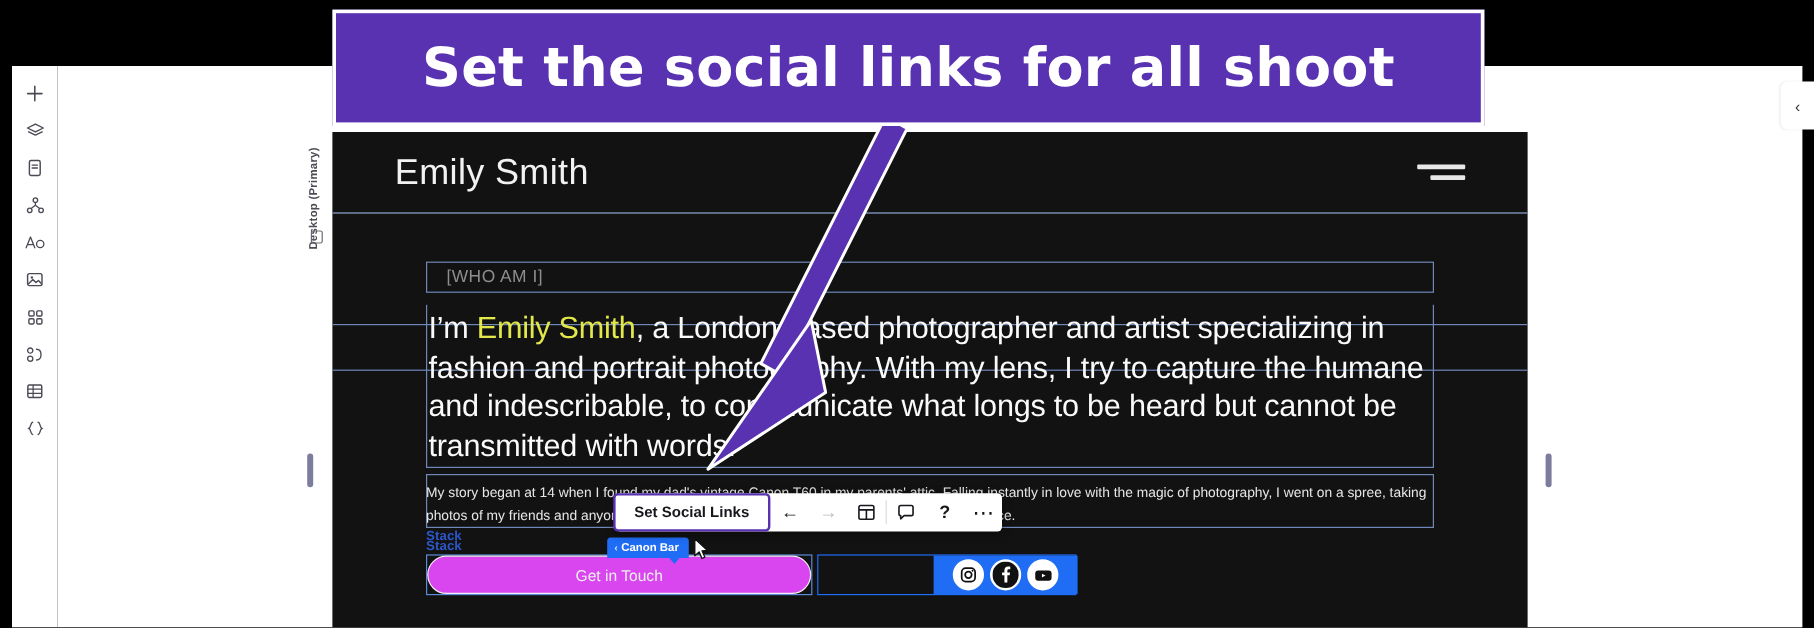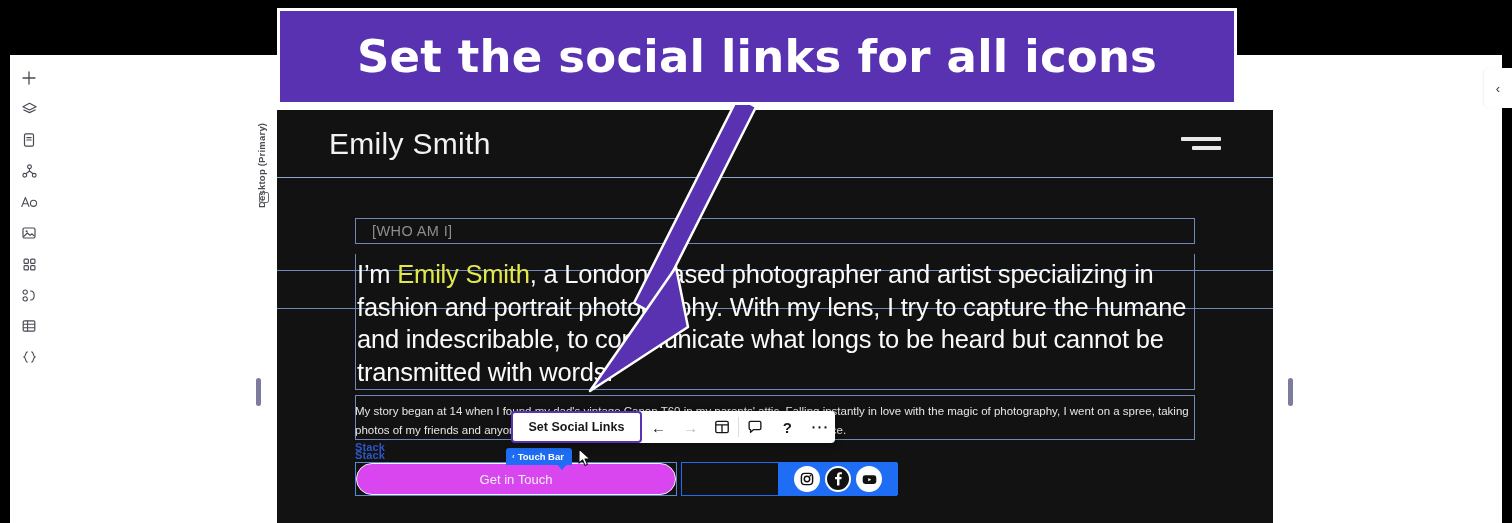--- a/index.html
+++ b/index.html
@@ -326,21 +326,21 @@
               <rect x="2.2" y="5.6" width="17.6" height="11.2" rx="3.2" fill="#111"></rect>
               <path d="M9.4 9.1v4.2l3.9-2.1z" fill="#fff"></path>
             </svg>
         </span>
       </div>
     </div>
   </div>
 
   <div class="social-badge">
     <span class="chev">‹</span>
-    <span>Touch Bar</span>
+    <span>Canon Bar</span>
   </div>
   <div class="badge-tail"></div>
 
   <div class="toolbar">
     <div class="tb-primary">Set Social Links</div>
     <div class="tb-btn">←</div>
     <div class="tb-btn dim">→</div>
     <div class="tb-btn">
       <svg width="16" height="16" viewBox="0 0 18 18">
           <rect x="2" y="2.6" width="14" height="12.8" rx="1.6" fill="none" stroke="#17171c" stroke-width="1.5"></rect>
@@ -362,16 +362,16 @@
         <path d="M1 1 1 15.2 4.6 11.9 7 17.4 9.4 16.3 7 11l4.6-.3z" fill="#fff" stroke="#111" stroke-width="1.1" stroke-linejoin="round"></path>
       </svg>
   </div>
 
   <svg class="arrow-svg" viewBox="0 0 220 320">
     <path d="M178 2 L196 12 L92 218 L74 208 Z" fill="#5832b0" stroke="#ffffff" stroke-width="2.5" stroke-linejoin="round"></path>
     <path d="M116 172 L128 232 L30 296 Z" fill="#5832b0" stroke="#ffffff" stroke-width="2.5" stroke-linejoin="round"></path>
   </svg>
 
   <div class="banner">
-    <div class="banner-text">Set the social links for all icons</div>
+    <div class="banner-text">Set the social links for all shoot</div>
   </div>
 
 </div>
 
 </body></html>

